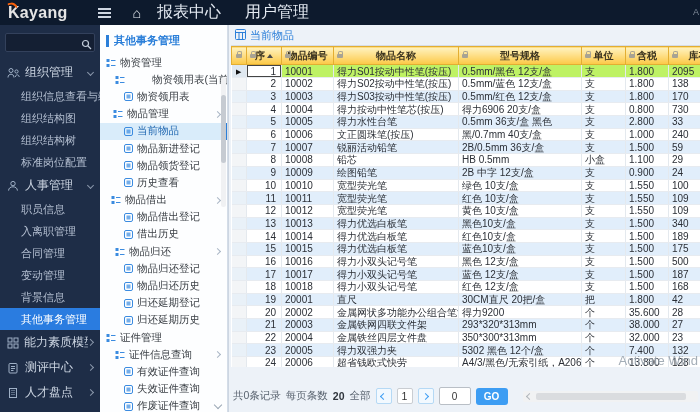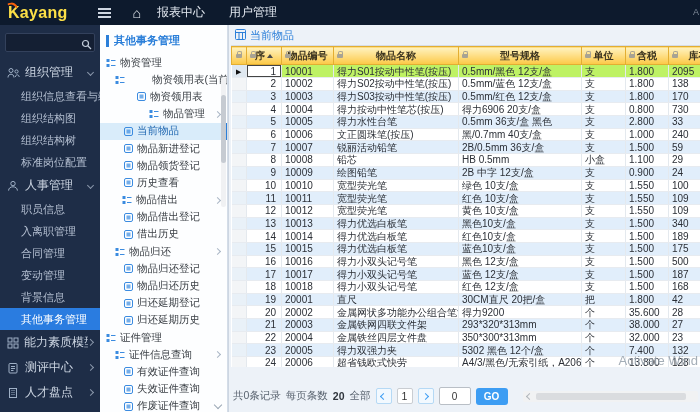--- a/index.html
+++ b/index.html
@@ -3,26 +3,26 @@
 <meta charset="utf-8">
 <style>
   html,body{margin:0;padding:0}
   body{
     width:700px;height:412px;overflow:hidden;position:relative;
     font-family:"Liberation Sans","DejaVu Sans",sans-serif;
     background:#edf2f8;
   }
   
   #topbar{position:absolute;left:0;top:0;width:700px;height:25px;background:#0d1a2d;display:flex;align-items:center;color:#fff;z-index:10}
-  .logo{position:relative;margin-left:8px;font-size:16px;font-weight:bold;letter-spacing:.3px;color:#fde047;display:flex;align-items:center}
+  .logo{position:relative;margin-left:8px;font-size:16px;font-weight:bold;letter-spacing:.3px;color:#e5e5e5;display:flex;align-items:center}
   .logo-accent{position:absolute;left:0;top:-2px;width:7px;height:5px;border:2px solid #f7610c;border-bottom:none;border-left:none;border-radius:0 7px 0 0;transform:rotate(-18deg)}
   .hamburger{margin-left:30px;width:13px;height:10px;display:flex;flex-direction:column;justify-content:space-between;cursor:pointer}
   .hamburger i{display:block;height:2px;background:#cfd7e2}
   .home-icon{margin-left:22px;font-size:14px;line-height:14px;color:#e8edf4;cursor:pointer}
-  #topTabs{display:flex;gap:24px;margin-left:16px;font-size:12px;color:#e4eaf2}
+  #topTabs{display:flex;gap:24px;margin-left:16px;font-size:16px;color:#e4eaf2}
   #topTabs .tab{cursor:pointer}
   .corner-a{position:absolute;right:1px;top:7px;font-size:9px;color:#7f8a99}
   
   #sidebar{position:absolute;left:0;top:25px;width:100px;height:387px;background:#1e2d47;overflow:hidden}
   .search-wrap{margin:7px 5px 8px 5px;position:relative}
   .search-wrap input{width:100%;box-sizing:border-box;height:19px;background:#141f33;border:1px solid #33415c;border-radius:2px;color:#dfe6ef;font-size:10px;padding:0 16px 0 5px;outline:none}
   .search-wrap .sico{position:absolute;right:3px;top:4px}
   .sec{height:25px;display:flex;align-items:center;color:#ccd5e2;font-size:12px;padding:0 7px;cursor:pointer}
   .sec .ico{width:13px;height:12px;margin-right:5px;display:inline-flex}
   .sec .lbl{white-space:nowrap;overflow:hidden}
@@ -195,30 +195,30 @@
         <span class="tico">
           <svg width="10" height="10" viewBox="0 0 10 10">
             <rect x="0.5" y="1" width="3" height="3" fill="#3b8be0"></rect>
             <rect x="0.5" y="6" width="3" height="3" fill="#3b8be0"></rect>
             <path d="M5 2.5h4.5M5 7.5h4.5" stroke="#3b8be0" stroke-width="1.2" fill="none"></path>
           </svg>
         </span>
         <span class="tlbl">物资领用表(当前)</span>
         <span class="chev right tchev"></span>
       </div>
-      <div class="tnode" style="padding-left: 37px;">
+      <div class="tnode" style="padding-left: 24px;">
         <span class="tico">
           <svg width="9" height="9" viewBox="0 0 9 9">
             <rect x="0.5" y="0.5" width="8" height="8" rx="1.5" fill="none" stroke="#3b8be0"></rect>
             <rect x="2.5" y="2.5" width="4" height="4" fill="#3b8be0" opacity="0.7"></rect>
           </svg>
         </span>
         <span class="tlbl">物资领用表</span>
       </div>
-      <div class="tnode" style="padding-left: 13px; margin-left: 36px;">
+      <div class="tnode" style="padding-left: 13px;">
         <span class="tico">
           <svg width="10" height="10" viewBox="0 0 10 10">
             <rect x="0.5" y="1" width="3" height="3" fill="#3b8be0"></rect>
             <rect x="0.5" y="6" width="3" height="3" fill="#3b8be0"></rect>
             <path d="M5 2.5h4.5M5 7.5h4.5" stroke="#3b8be0" stroke-width="1.2" fill="none"></path>
           </svg>
         </span>
         <span class="tlbl">物品管理</span>
         <span class="chev right tchev"></span>
       </div>
@@ -251,21 +251,21 @@
       </div>
       <div class="tnode" style="padding-left: 24px;">
         <span class="tico">
           <svg width="9" height="9" viewBox="0 0 9 9">
             <rect x="0.5" y="0.5" width="8" height="8" rx="1.5" fill="none" stroke="#3b8be0"></rect>
             <rect x="2.5" y="2.5" width="4" height="4" fill="#3b8be0" opacity="0.7"></rect>
           </svg>
         </span>
         <span class="tlbl">历史查看</span>
       </div>
-      <div class="tnode" style="padding-left: 22px;">
+      <div class="tnode" style="padding-left: 11px;">
         <span class="tico">
           <svg width="10" height="10" viewBox="0 0 10 10">
             <rect x="0.5" y="1" width="3" height="3" fill="#3b8be0"></rect>
             <rect x="0.5" y="6" width="3" height="3" fill="#3b8be0"></rect>
             <path d="M5 2.5h4.5M5 7.5h4.5" stroke="#3b8be0" stroke-width="1.2" fill="none"></path>
           </svg>
         </span>
         <span class="tlbl">物品借出</span>
         <span class="chev right tchev"></span>
       </div>

